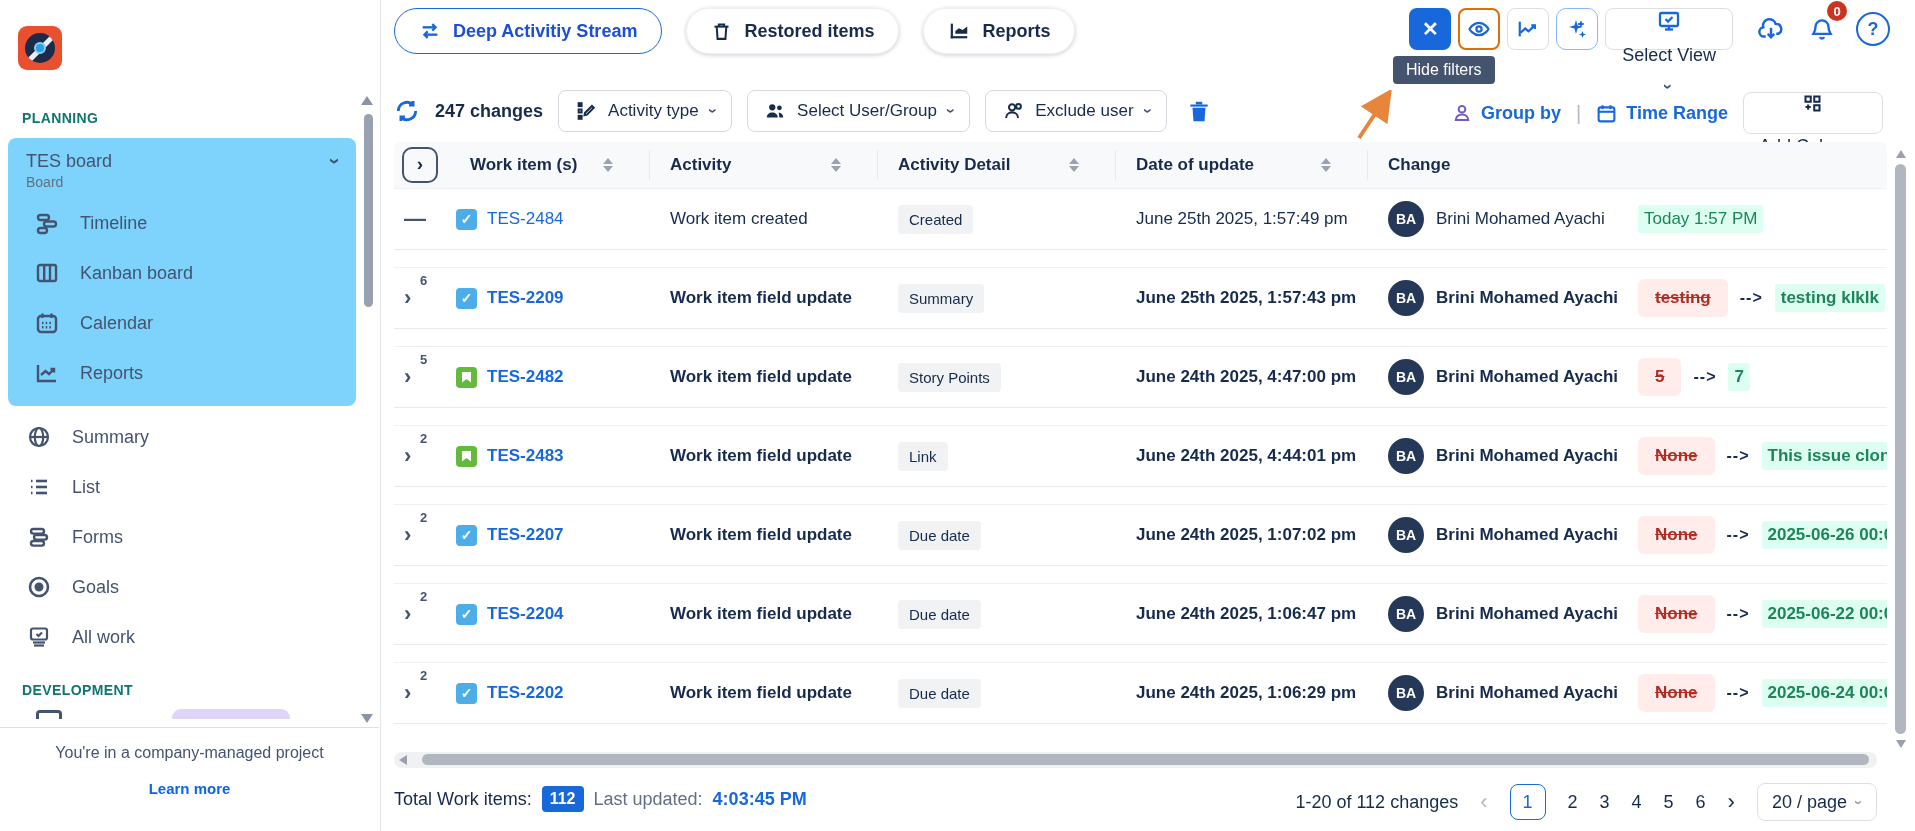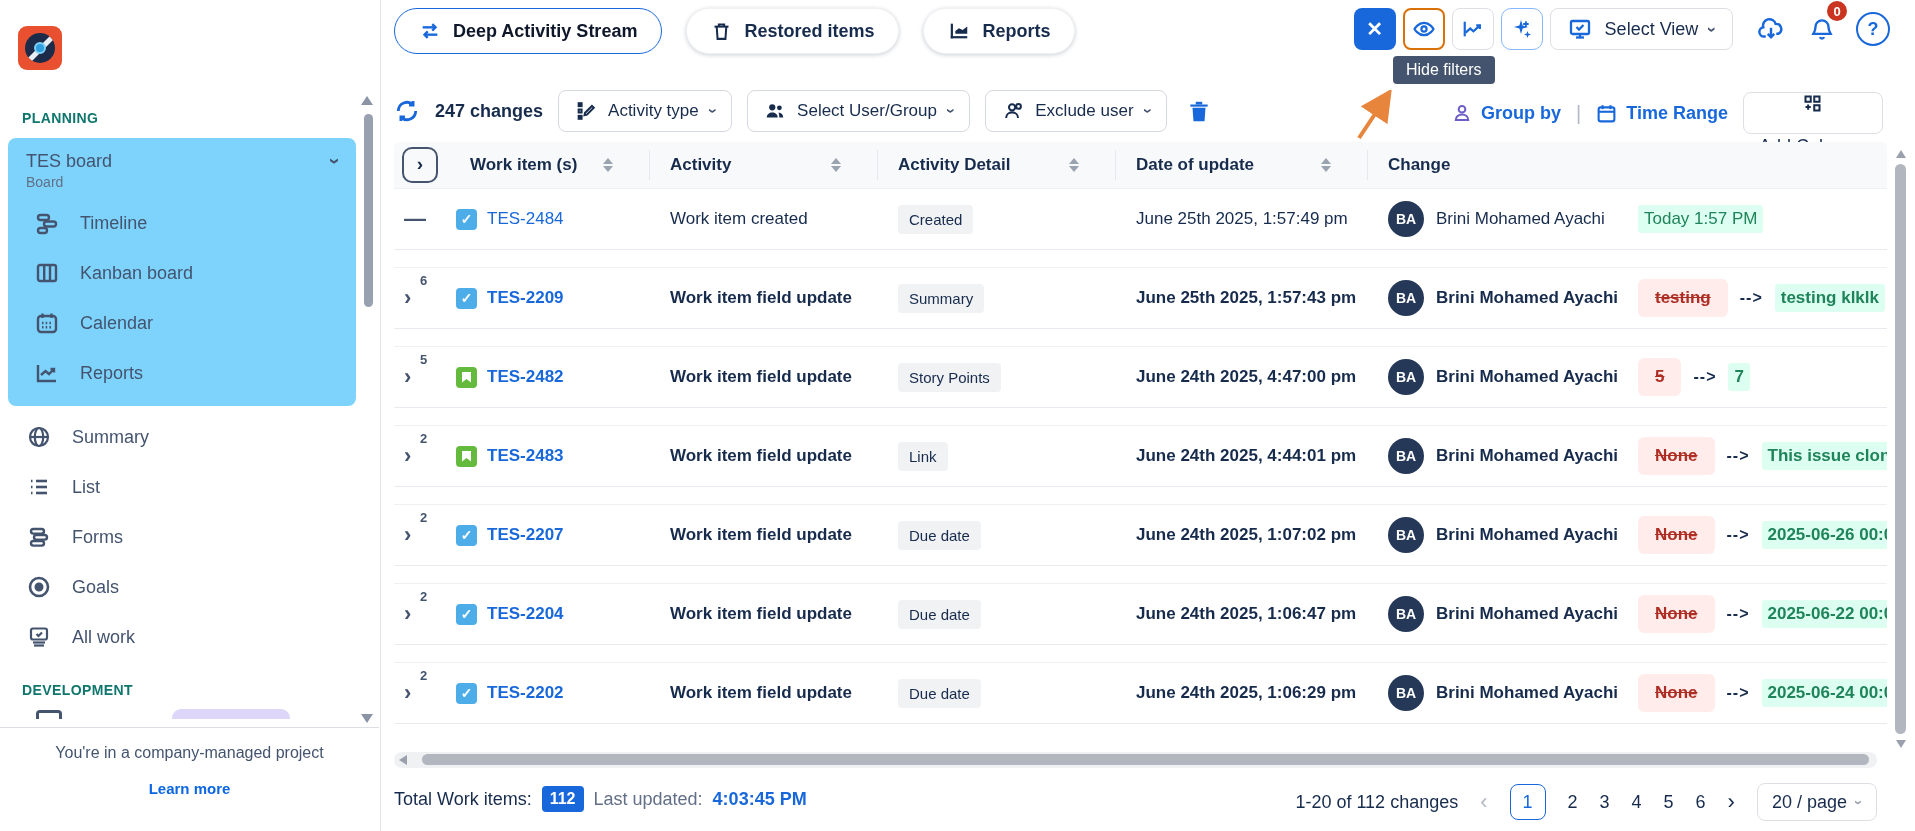--- a/index.html
+++ b/index.html
@@ -39,30 +39,30 @@
   .side-thumb { position:absolute; right:7px; top:114px; width:9px; height:193px; border-radius:5px; background:#98a1b0; }
 
   
   .main { position:relative; flex:1; height:100%; }
 
   
   .tabs { position:absolute; left:13px; top:8px; display:flex; gap:24px; align-items:center; }
   .tab { display:flex; align-items:center; gap:12px; height:46px; border-radius:23px; padding:0 24px;
          background:#fff; font-size:18px; font-weight:700; color:#172b4d; cursor:pointer;
          box-shadow:0 1px 4px rgba(9,30,66,.22); border:1px solid #f0f1f3; }
-  .tab.active { color:#0f172a; border:1.5px solid #1868db; box-shadow:none; }
+  .tab.active { color:#1d4ed8; border:1.5px solid #1868db; box-shadow:none; }
   .tab .ticon { display:flex; align-items:center; }
 
   
   .toolbar { position:absolute; right:25px; top:8px; display:flex; gap:7px; align-items:center; }
   .icon-btn { width:42px; height:42px; border-radius:8px; background:#fff; display:flex; align-items:center; justify-content:center; cursor:pointer; border:1px solid #dcdfe4; color:#1868db; }
   .x-btn { background:#1868db; border:none; color:#fff; font-size:20px; font-weight:700; }
   .eye-btn { border:2px solid #d97008; }
   .spark-btn { border:1.5px solid #85b8ff; border-radius:10px; }
-  .select-view { height:42px; border:1px solid #dcdfe4; border-radius:8px; background:#fff; display:flex; align-items:center; gap:12px; padding:0 16px; font-size:18px; color:#172b4d; cursor:pointer; }
+  .select-view { height:42px; border:1px solid #dcdfe4; border-radius:8px; background:#fff; display:flex; align-items:center; gap:12px; padding:0 16px; font-size:18px; color:#172b4d; cursor:pointer;flex-direction:column; }
   .select-view .chev { font-size:17px; color:#44546f; }
   .plain-icon { border:none; width:38px; }
   .bell-wrap { position:relative; }
   .badge { position:absolute; top:-7px; right:-6px; min-width:20px; height:20px; border-radius:10px; background:#ca3521; color:#fff; font-size:13px; font-weight:700; display:flex; align-items:center; justify-content:center; padding:0 4px; }
   .help-btn { width:34px; height:34px; border-radius:50%; border:2.5px solid #1868db; color:#1868db; font-weight:700; font-size:18px; display:flex; align-items:center; justify-content:center; background:#fff; cursor:pointer; }
 
   .tooltip { position:absolute; left:1012px; top:56px; background:#44546f; color:#fff; font-size:16px; padding:5px 13px; border-radius:4px; z-index:5; }
   .annot-arrow { position:absolute; left:972px; top:90px; z-index:5; }
 
   

